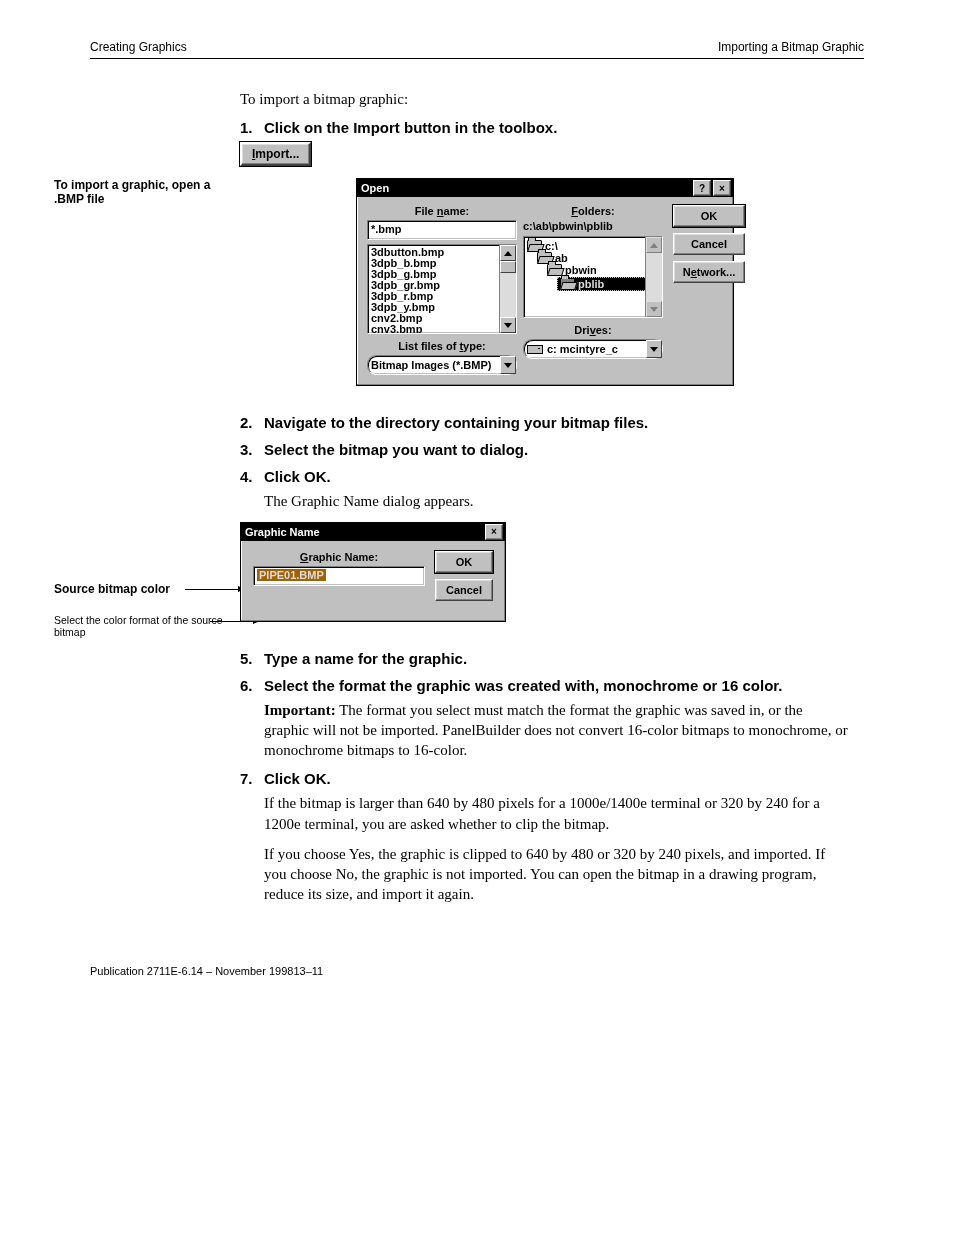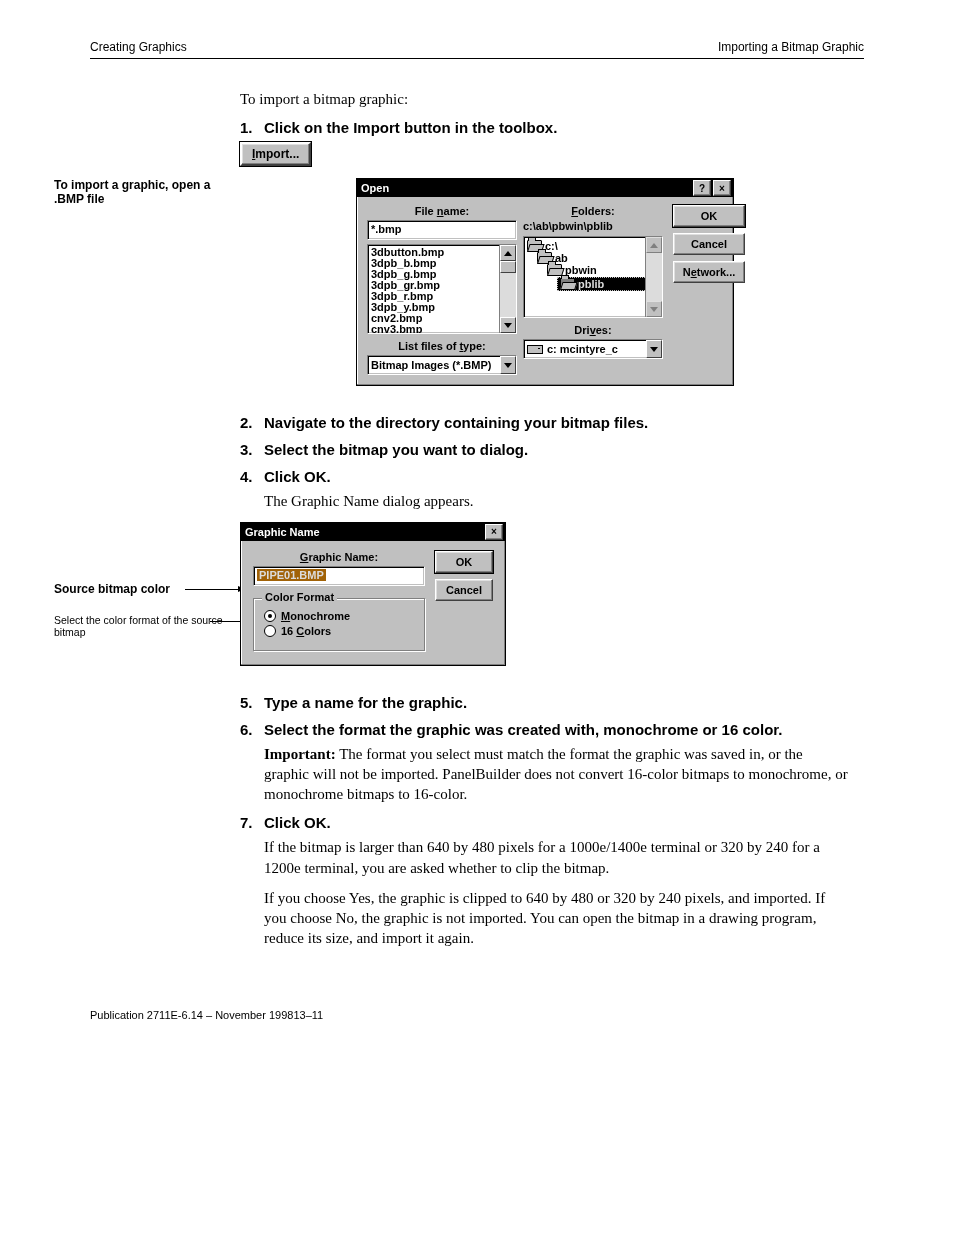--- a/index.html
+++ b/index.html
@@ -176,21 +176,21 @@
     position:absolute; left:0; top:16px; width:16px; height:12px;
     background:#c0c0c0;
     border:1px solid; border-color:#fff #404040 #404040 #fff;
     box-sizing:border-box;
   }
   .vscroll.disabled .sbtn { border-color: #dfdfdf #808080 #808080 #dfdfdf; }
   .vscroll.disabled .arrow-up { border-bottom-color: #808080; }
   .vscroll.disabled .arrow-down { border-top-color: #808080; }
 
   .combo {
-    display:flex; align-items:stretch; height:18px;
+    display:flex; align-items:stretch; height:18px;border-radius:9px;
   }
   .combo .cval {
     flex:1; padding: 2px 3px; font-weight:bold; font-size:11px; display:flex; align-items:center; gap:4px;
   }
   .combo .cbtn {
     width:16px;
     background:#c0c0c0;
     border:1px solid; border-color:#fff #404040 #404040 #fff;
     box-sizing:border-box;
     display:flex;align-items:center;justify-content:center;
@@ -459,31 +459,20 @@
         <div class="dlg gname-dlg">
           <div class="titlebar">
             <span>Graphic Name</span>
             <span class="spacer"></span>
             <span class="tbtn">×</span>
           </div>
           <div class="gname-body">
             <div class="gname-left">
               <div class="lbl"><u>G</u>raphic Name:</div>
               <div class="sunken textbox gname-input"><span class="sel">PIPE01.BMP</span></div>
-              <div class="groupbox">
-                <div class="legend">Color Format</div>
-                <div class="radio-row">
-                  <span class="radio checked"></span>
-                  <span><u>M</u>onochrome</span>
-                </div>
-                <div class="radio-row">
-                  <span class="radio"></span>
-                  <span>16 <u>C</u>olors</span>
-                </div>
-              </div>
             </div>
             <div style="display:flex;flex-direction:column;align-items:flex-end;">
               <span class="dlg-btn default" style="width:56px;">OK</span>
               <span class="dlg-btn" style="width:56px;">Cancel</span>
             </div>
           </div>
         </div>
       </div>
     </div>
 

